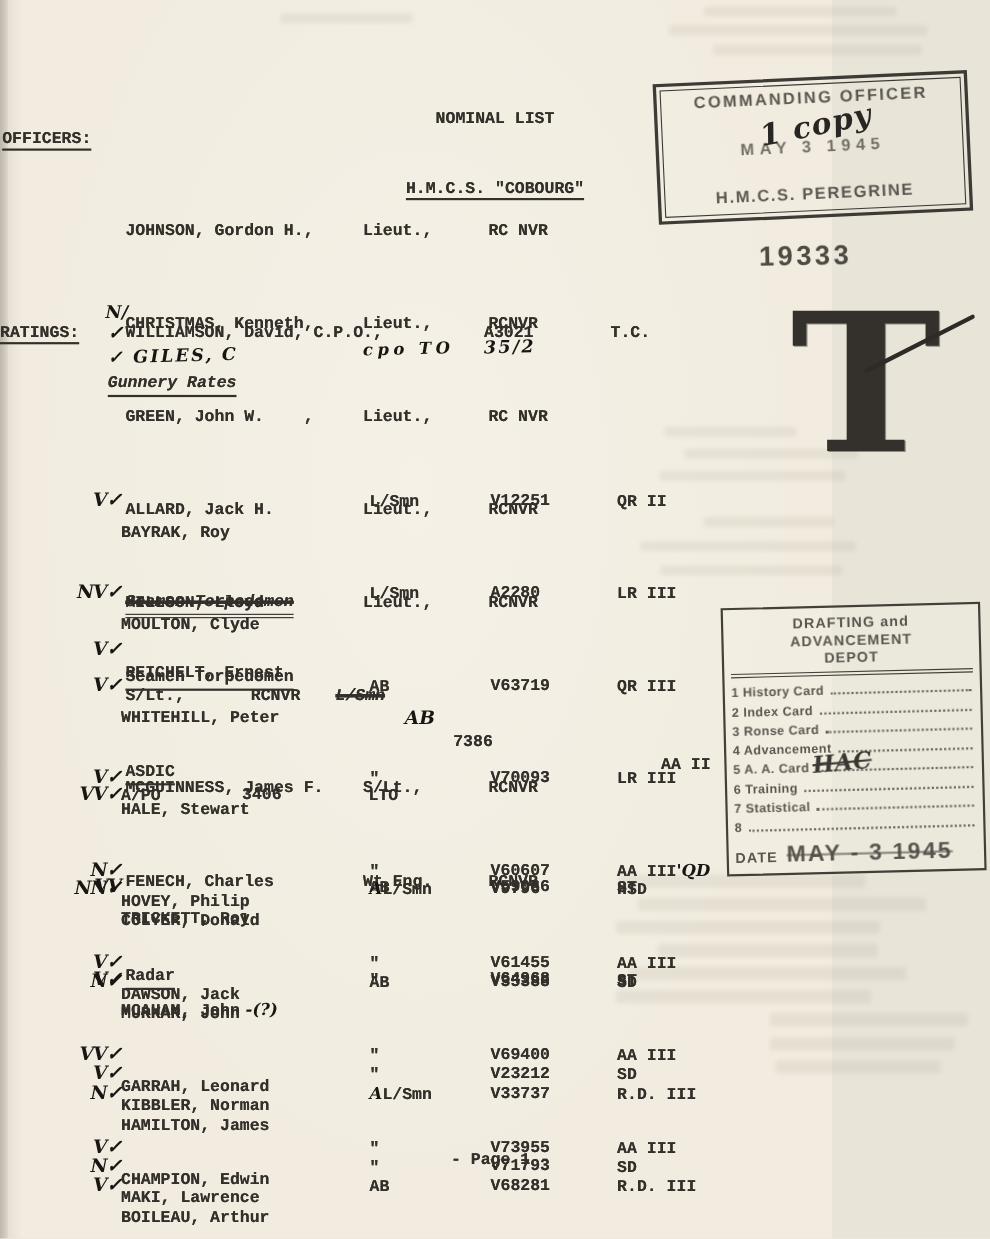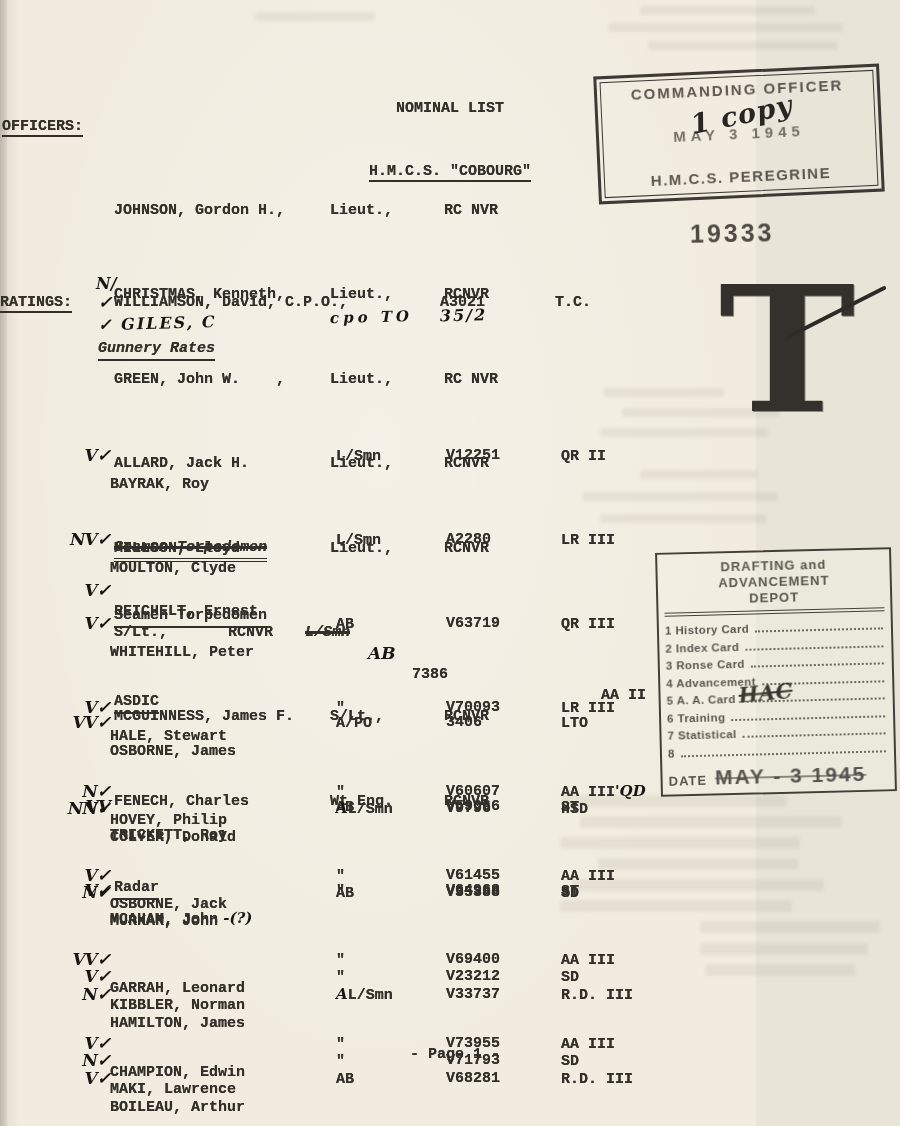--- a/index.html
+++ b/index.html
@@ -230,21 +230,21 @@
       <div class="trow">
         <span class="marks hand">N✓</span>
         <span class="cname"><span>HOVEY, Philip</span><span class="hand"></span></span>
         <span class="crate"><span class="hand"></span><span>"</span></span>
         <span class="cnum">V60607</span>
         <span class="cqual"><span>AA III</span><span class="hand">'QD</span></span>
       </div>
     
       <div class="trow">
         <span class="marks hand">V✓</span>
-        <span class="cname"><span>OSBORNE, Jack</span><span class="hand"></span></span>
+        <span class="cname"><span>DAWSON, Jack</span><span class="hand"></span></span>
         <span class="crate"><span class="hand"></span><span>"</span></span>
         <span class="cnum">V61455</span>
         <span class="cqual"><span>AA III</span><span class="hand"></span></span>
       </div>
     
       <div class="trow">
         <span class="marks hand">VV✓</span>
         <span class="cname"><span>GARRAH, Leonard</span><span class="hand"></span></span>
         <span class="crate"><span class="hand"></span><span>"</span></span>
         <span class="cnum">V69400</span>
@@ -269,21 +269,20 @@
     <span class="abs" style="left:412px;">7386</span>
     <span class="abs" style="left:565px;margin-left:36px;">AA II</span>
   </div>
 
   <div class="abs type" style="left:114px;top:605px;"><span class="u sec-head">Seamen Torpedomen</span></div>
   <div class="abs type" style="left:0px;top:628px;width:720px;">
     
   
       <div class="trow">
         <span class="marks hand">VV✓</span>
-        <span class="cname"><span>OSBORNE, James</span><span class="hand"></span></span>
         <span class="crate"><span class="hand"></span><span>A/PO</span></span>
         <span class="cnum">3406</span>
         <span class="cqual"><span>LTO</span><span class="hand"></span></span>
       </div>
     
       <div class="trow">
         <span class="marks hand">VV</span>
         <span class="cname"><span>TRICKETT, Roy</span><span class="hand"></span></span>
         <span class="crate"><span class="hand"></span><span>AB</span></span>
         <span class="cnum">V59066</span>

